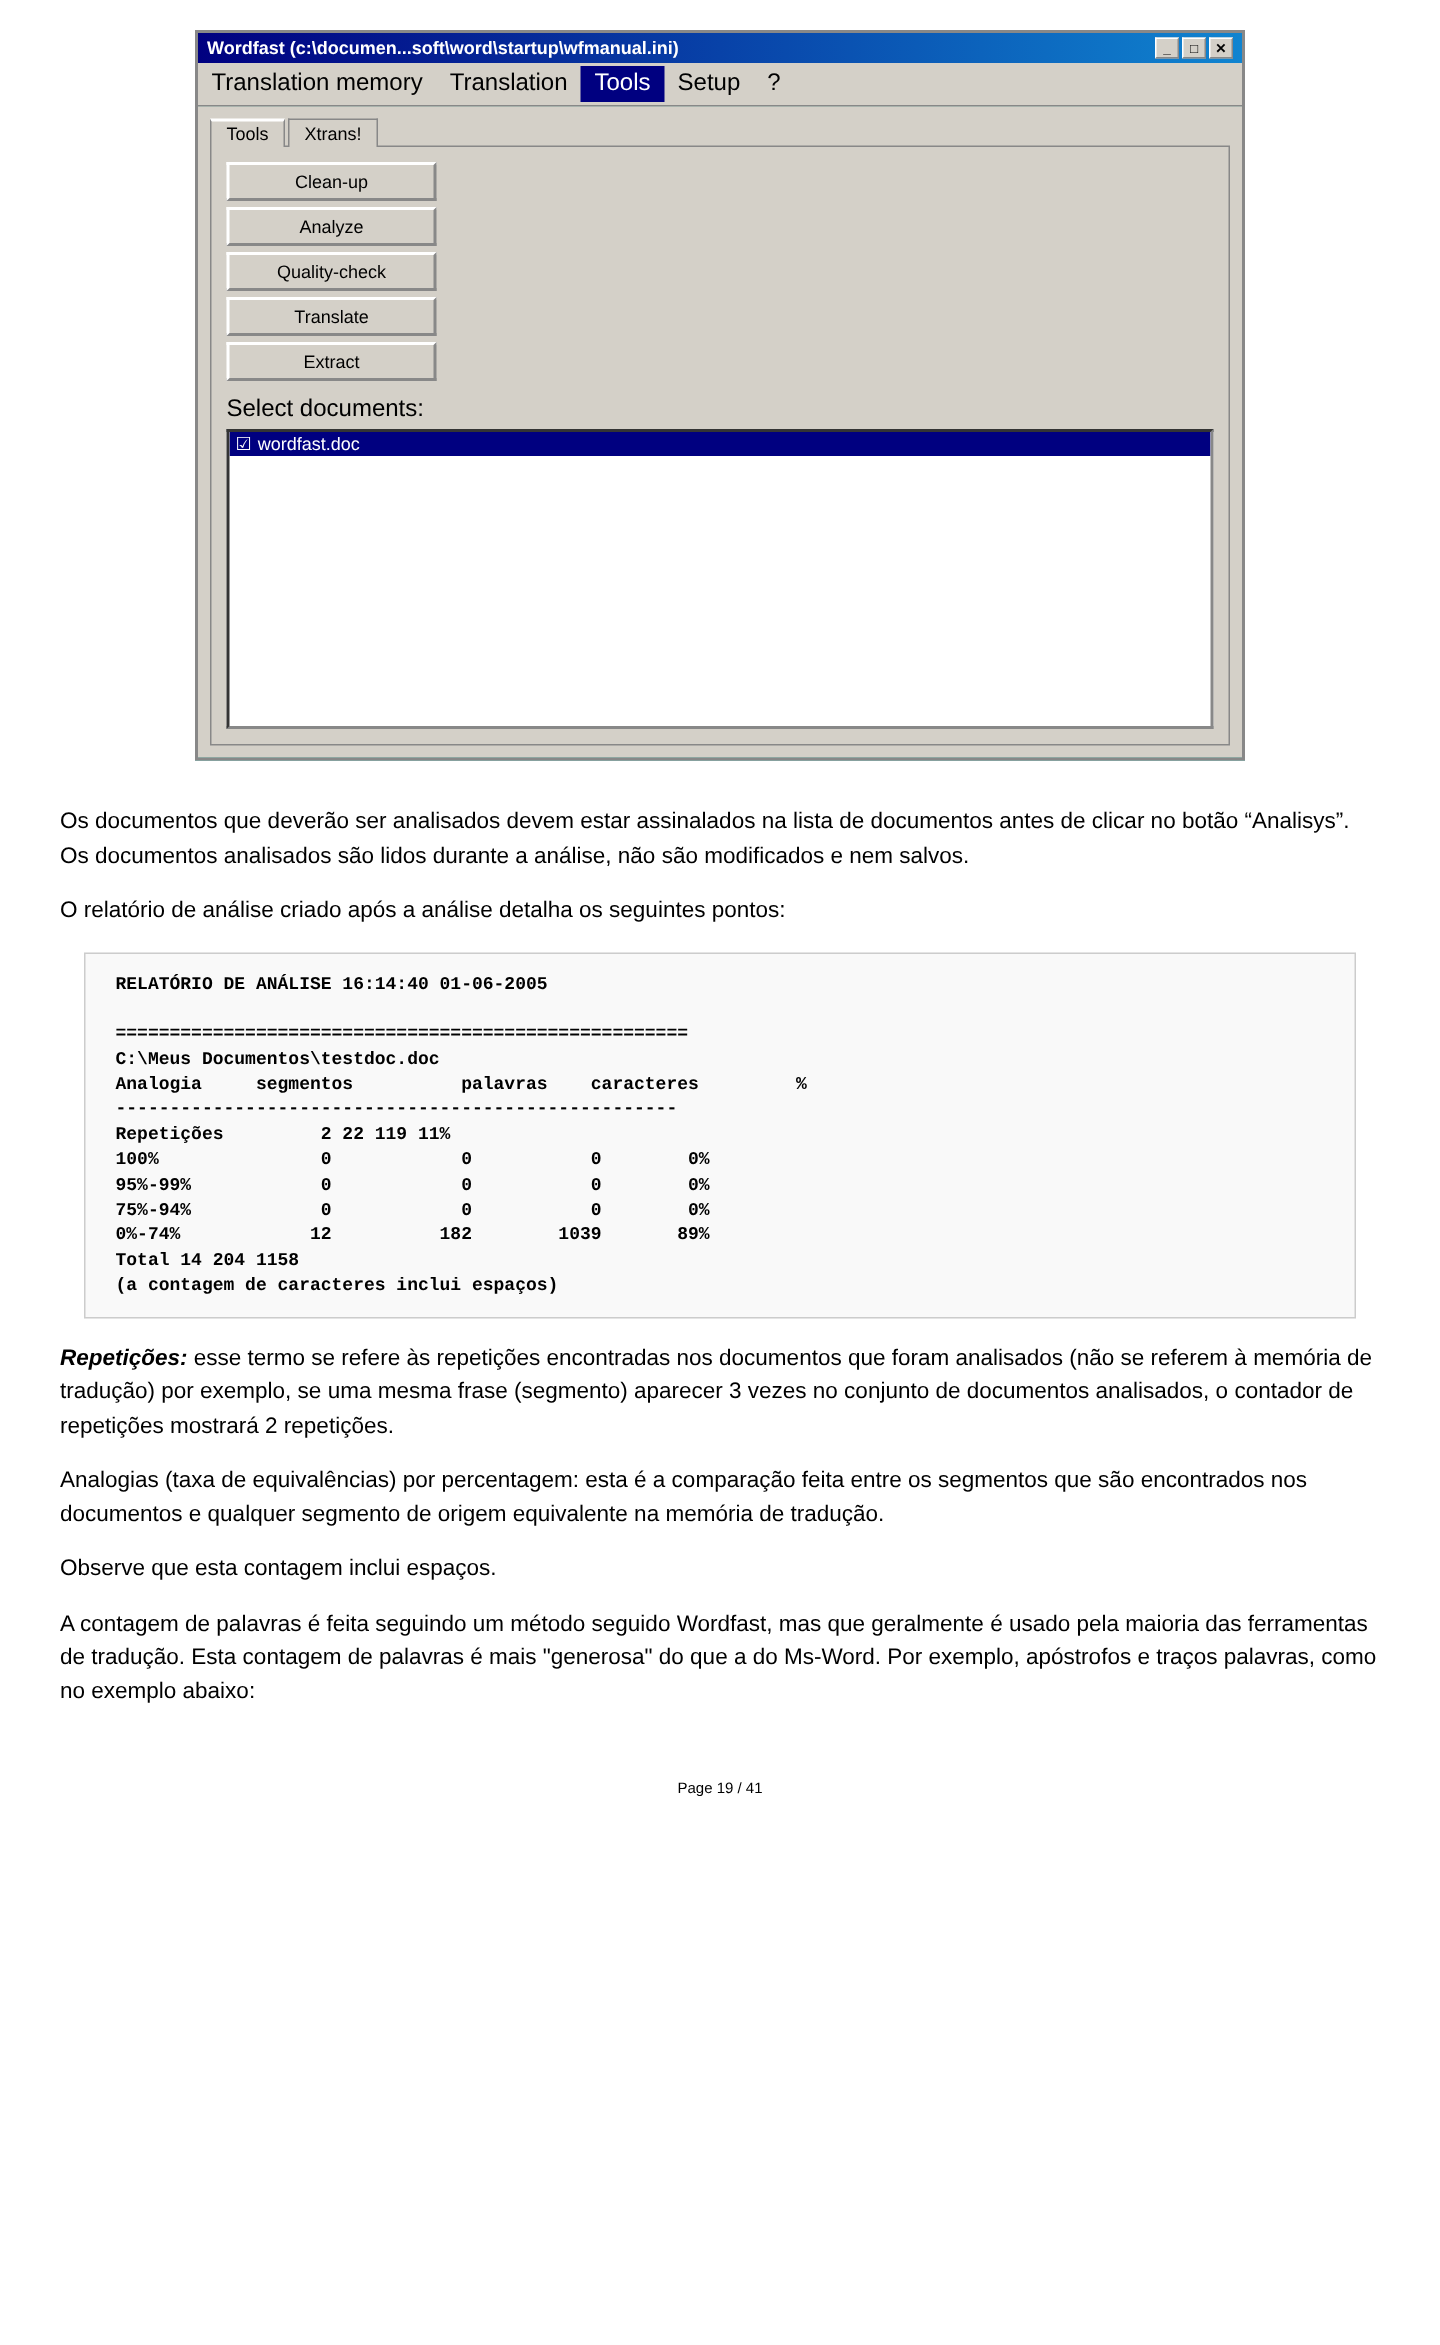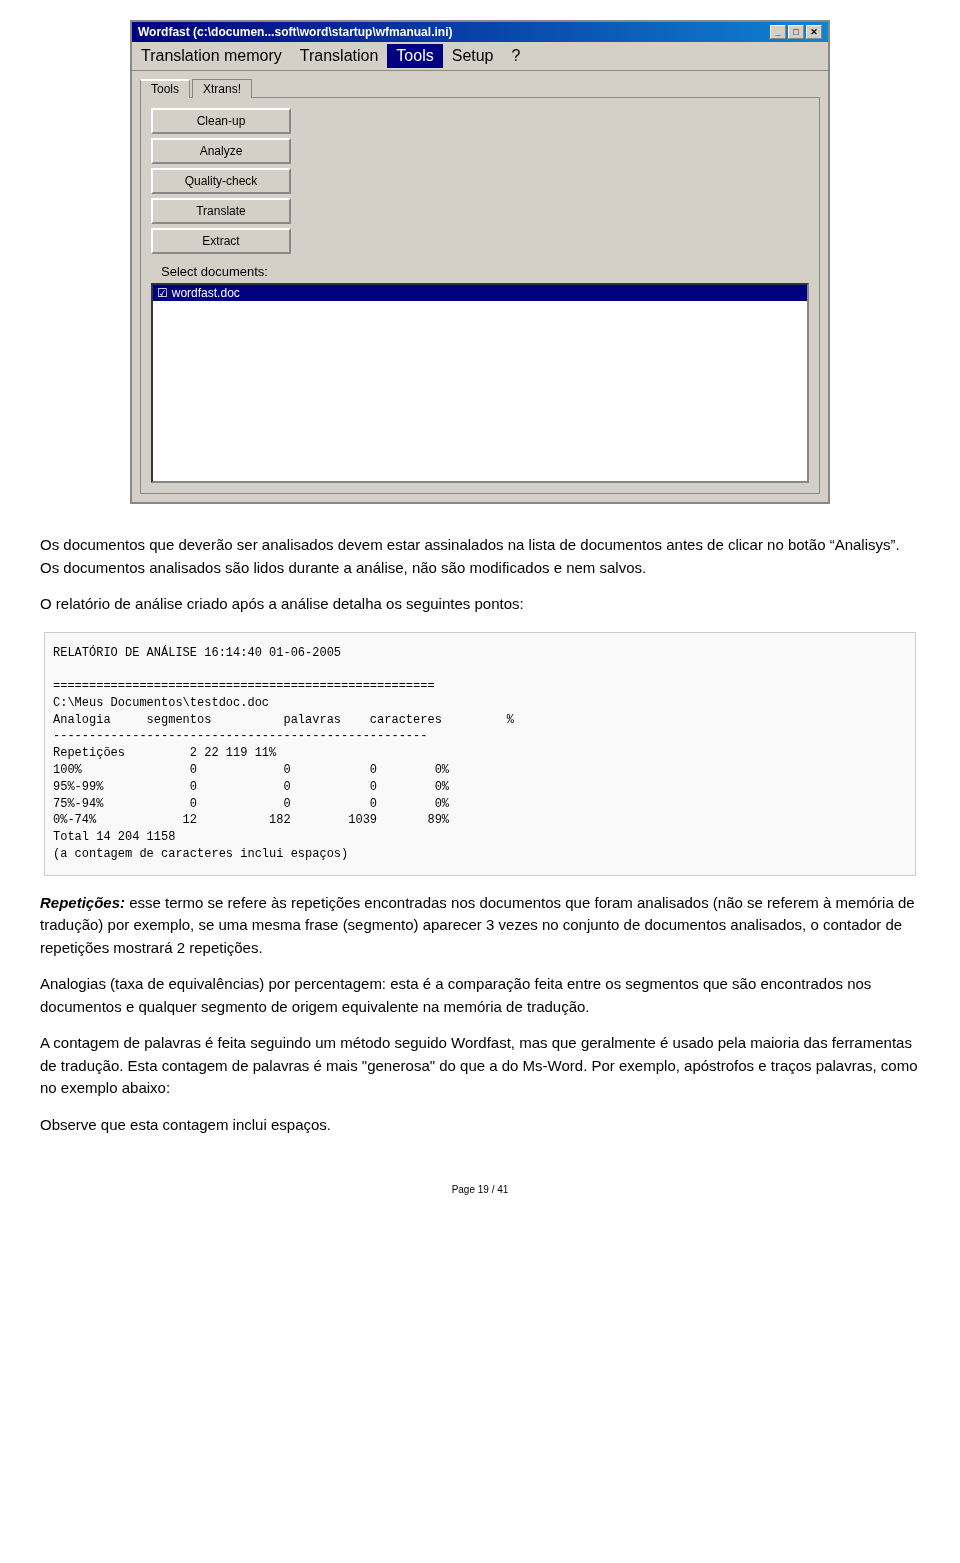--- a/index.html
+++ b/index.html
@@ -112,22 +112,21 @@
       cursor: pointer;
       min-width: 120px;
     }
     .win-right-panel {
       flex: 1;
       display: flex;
       flex-direction: column;
       gap: 4px;
     }
     .win-right-panel label {
-      font-size: 13px;
-      margin-left: 10px;
+      font-size: 16px;
     }
     .win-listbox {
       border: 2px inset #888;
       background: #fff;
       height: 200px;
       overflow-y: auto;
     }
     .win-list-item {
       display: flex;
       align-items: center;
@@ -152,26 +151,27 @@
       color: #000;
     }
     .page-content p {
       margin-bottom: 14px;
     }
 
     
     .report-box {
       border: 1px solid #ccc;
       background: #f9f9f9;
-      padding: 12px 8px;
+      padding: 12px 20px;
       font-family: 'Courier New', Courier, monospace;
       font-size: 12px;
       line-height: 1.4;
-      margin: 16px 4px;
+      margin: 16px 16px;
       white-space: pre;
+      font-weight: bold;
     }
 
     .page-footer {
       text-align: center;
       margin-top: 46px;
       font-size: 10px;
       color: #000;
     }
 
     .bold-italic {
@@ -246,18 +246,18 @@
 Total 14 204 1158
 (a contagem de caracteres inclui espaços)</div>
 
   <p>
     <span class="bold-italic">Repetições:</span>
     <span>esse termo se refere às repetições encontradas nos documentos que foram analisados (não se referem à memória de tradução) por exemplo, se uma mesma frase (segmento) aparecer 3 vezes no conjunto de documentos analisados, o contador de repetições mostrará 2 repetições.</span>
   </p>
 
   <p>Analogias (taxa de equivalências) por percentagem: esta é a comparação feita entre os segmentos que são encontrados nos documentos e qualquer segmento de origem equivalente na memória de tradução.</p>
 
+  <p>Observe que esta contagem inclui espaços.</p>
+
   <p>A contagem de palavras é feita seguindo um método seguido Wordfast, mas que geralmente é usado pela maioria das ferramentas de tradução. Esta contagem de palavras  é mais "generosa" do que a do Ms-Word. Por exemplo, apóstrofos e traços  palavras, como no exemplo abaixo:</p>
-
-  <p>Observe que esta contagem inclui espaços.</p>
 
   <div class="page-footer">Page 19 / 41</div>
 </div>
 
 </body></html>

